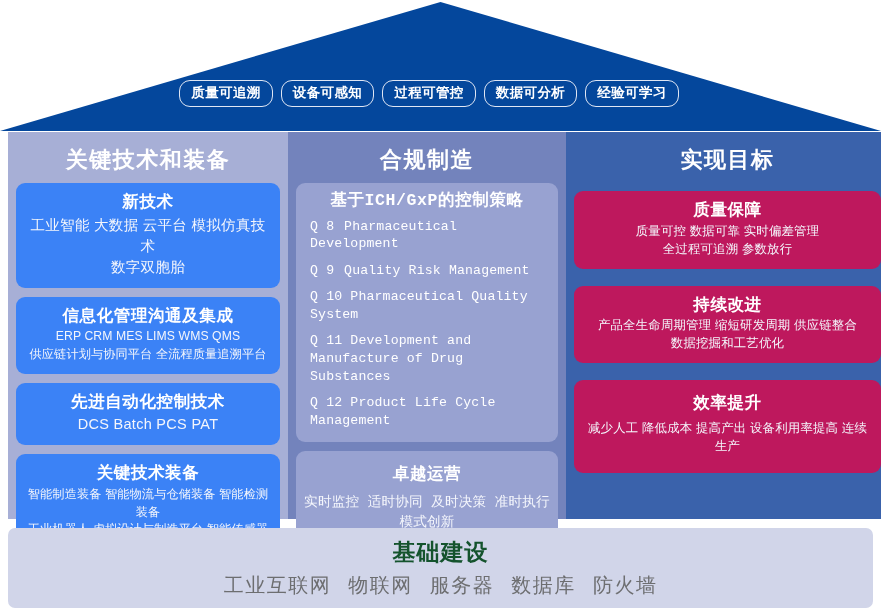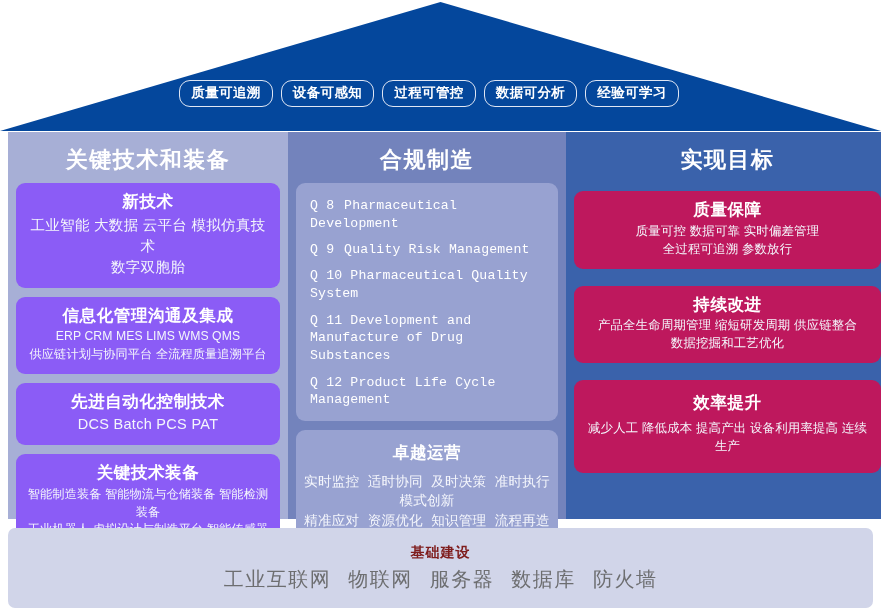--- a/index.html
+++ b/index.html
@@ -48,21 +48,21 @@
   .col-b .col-title{ font-size:22px; }
   .col-c .col-title{ font-size:22px; }
 
   .cards{ padding:8px 8px 0 8px; display:flex; flex-direction:column; gap:9px; }
 
   .card{
     border-radius:9px;
     padding:8px 8px 10px 8px;
     text-align:center;
   }
-  .card-a{ background:#8b5cf6; }
+  .card-a{ background:#3b82f6; }
   .card-b{ background:#98a2d1; }
   .card-c{ background:#be185d;margin-top:8px; }
 
   .card-title{
     color:#ffffff; font-weight:700; letter-spacing:0.6px;
     line-height:1.25; margin-bottom:3px;
   }
   .card-a .card-title{ font-size:16.5px; }
   .card-b .card-title{ font-size:16.5px; }
   .card-c .card-title{ font-size:16.5px; }
@@ -86,21 +86,21 @@
   .ich-item:last-child{ margin-bottom:2px; }
   .ich-q{ display:inline-block; min-width:26px; }
 
   
   .base{
     position:absolute; left:8px; top:528px; width:865px; height:80px;
     background:#d1d5e9; border-radius:7px;
     display:flex; flex-direction:column; align-items:center; justify-content:center;
   }
   .base-title{
-    color:#7f1d1d; font-size:14px; font-weight:700; letter-spacing:1px;
+    color:#14532d; font-size:23px; font-weight:700; letter-spacing:1px;
     margin-bottom:4px;
   }
   .base-items{
     color:#6d6e70; font-size:20px; letter-spacing:1.5px; font-weight:400;
   }
   .base-items span{ margin:0 5px; }
 </style>
 </head>
 <body>
 
@@ -149,20 +149,21 @@
         </div>
 
       </div>
     </div>
 
     <div class="col col-b">
       <div class="col-title">合规制造</div>
       <div class="cards">
 
         <div class="card card-b">
+          <div class="card-title">基于ICH/GxP的控制策略</div>
           <div class="ich-list">
             <div class="ich-item">
               <span class="ich-q">Q 8</span>
               <span>Pharmaceutical Development</span>
             </div>
             <div class="ich-item">
               <span class="ich-q">Q 9</span>
               <span>Quality Risk Management</span>
             </div>
             <div class="ich-item">

